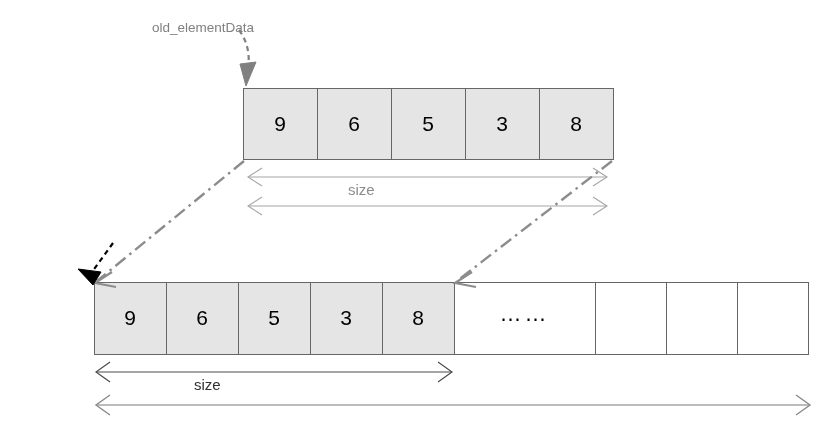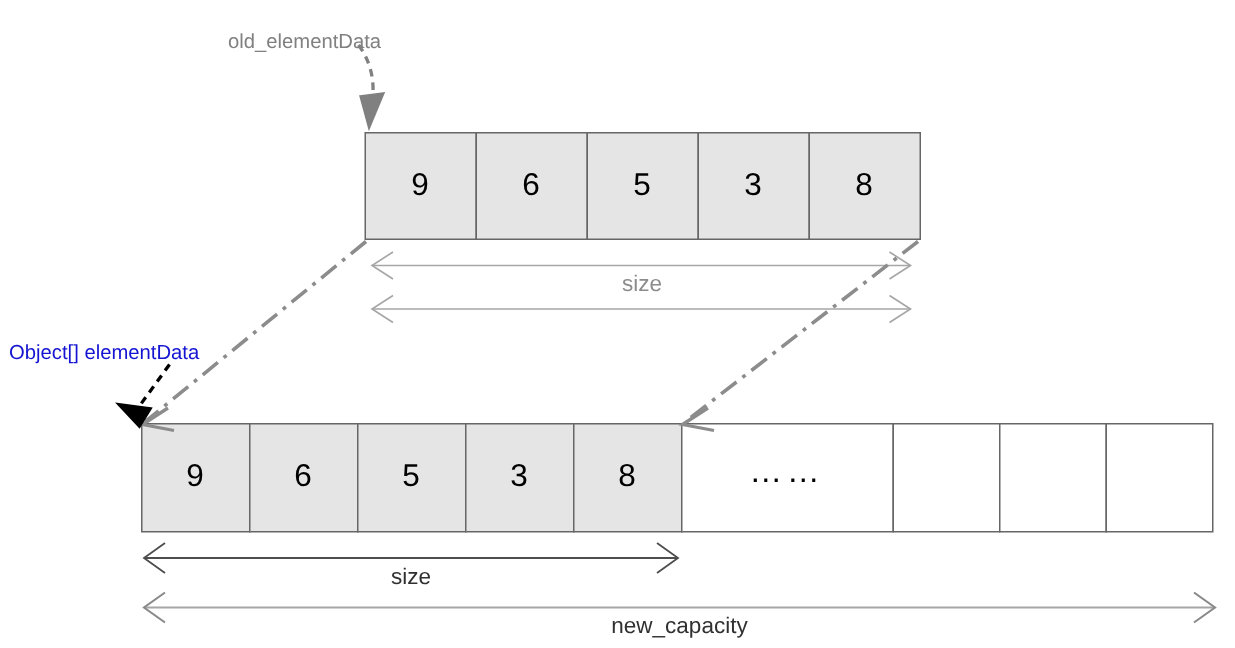--- a/index.html
+++ b/index.html
@@ -38,21 +38,21 @@
     font-size: 21px;
     color: #000000;
     text-align: center;
     line-height: 1;
   }
   .dim-label {
     position: absolute;
     font-family: "Liberation Sans", sans-serif;
     font-size: 15px;
     color: #8c8c8c;
-    text-align: center;
+    text-align: left;
     line-height: 1;
     white-space: nowrap;
   }
   .dim-label.dark {
     color: #303030;
   }
   .ptr-label {
     position: absolute;
     font-family: "Liberation Sans", sans-serif;
     font-size: 13.5px;
@@ -145,21 +145,20 @@
       <path d="M 113 243 L 92 272" stroke="#000000" stroke-width="2.2" fill="none" stroke-dasharray="5,4" stroke-linecap="butt"></path>
       <polygon points="78,269 101,272 93,285" fill="#000000" stroke="#000000" stroke-width="1"></polygon>
     </g>
 
   </svg>
 
   <div class="layer-text">
 
     <div class="ptr-label grey" style="left:152px; top:21px;">old_elementData</div>
 
-    <div class="ptr-label blue" style="left:6px; top:228px;">Object[] elementData</div>
 
     <div class="cell-value" style="left:243px; top:113px; width:74px;">9</div>
     <div class="cell-value" style="left:317px; top:113px; width:74px;">6</div>
     <div class="cell-value" style="left:391px; top:113px; width:74px;">5</div>
     <div class="cell-value" style="left:465px; top:113px; width:74px;">3</div>
     <div class="cell-value" style="left:539px; top:113px; width:74px;">8</div>
 
     <div class="dim-label" style="left:348px; top:182px; width:160px;">size</div>
 
     <div class="cell-value" style="left:94px; top:307px; width:72px;">9</div>
@@ -168,17 +167,16 @@
     <div class="cell-value" style="left:310px; top:307px; width:72px;">3</div>
     <div class="cell-value" style="left:382px; top:307px; width:72px;">8</div>
 
     <div class="ellipsis-dots" style="left:454px; top:303px; width:141px; text-align:center;">……</div>
 
     <div class="cell-value" style="left:595px; top:307px; width:71px;"></div>
     <div class="cell-value" style="left:666px; top:307px; width:71px;"></div>
     <div class="cell-value" style="left:737px; top:307px; width:71px;"></div>
 
     <div class="dim-label dark" style="left:194px; top:377px; width:160px;">size</div>
-    <div class="dim-label dark" style="left:373px; top:410px; width:160px;">new_capacity</div>
 
   </div>
 
 </div>
 
 </body></html>

